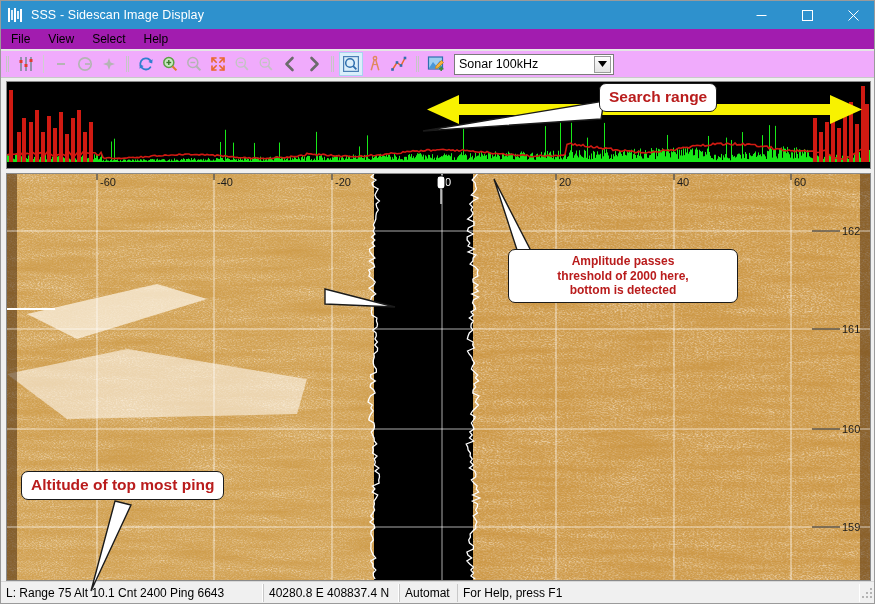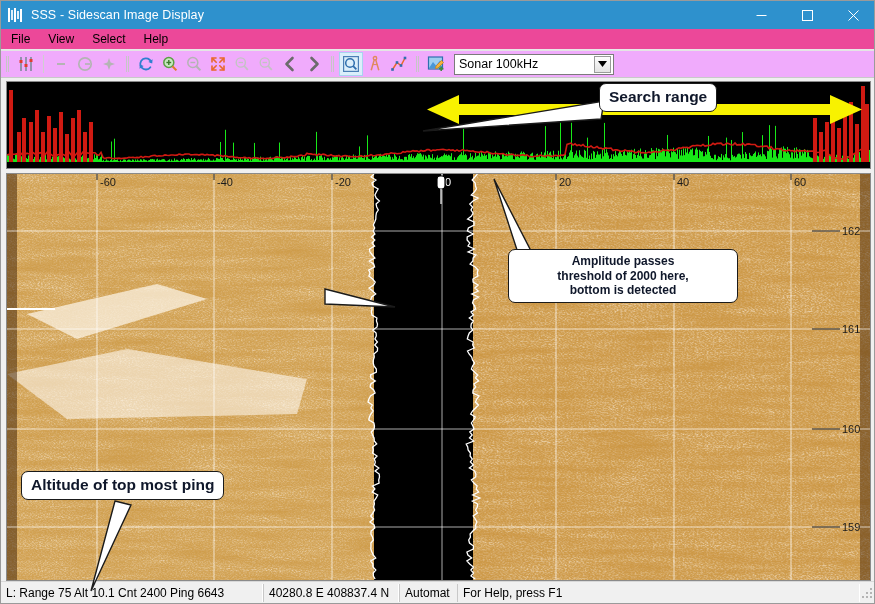--- a/index.html
+++ b/index.html
@@ -52,21 +52,21 @@
     width: 46px; height: 28px;
     display: flex; align-items: center; justify-content: center;
     color: #ffffff;
   }
   .win-btn svg { display: block; }
 
   
   #menubar {
     position: absolute; left: 0; top: 28px;
     width: 875px; height: 21px;
-    background: #ec4899;
+    background: #a21caf;
     display: flex; align-items: center;
     border-bottom: 1px solid #e8e8e8;
   }
   .menu-item {
     font-size: 12px; color: #000000;
     padding: 2px 8px; margin-left: 2px;
     white-space: nowrap;
   }
 
   
@@ -136,21 +136,21 @@
     overflow: hidden;
   }
   #wf-svg { display: block; }
 
   
   .callout {
     position: absolute;
     background: #ffffff;
     border: 1.6px solid #1a1a1a;
     border-radius: 7px;
-    color: #0f172a;
+    color: #b91c1c;
     font-weight: bold;
     text-align: center;
     line-height: 1.22;
     padding: 4px 9px;
     white-space: pre-line;
     z-index: 30;
   }
   #callout-search { left: 598px; top: 82px; font-size: 15.5px; }
   #callout-amplitude { left: 507px; top: 248px; font-size: 12px; width: 230px; }
   #callout-altmarker { left: 130px; top: 265px; font-size: 15.5px; width: 200px; }

